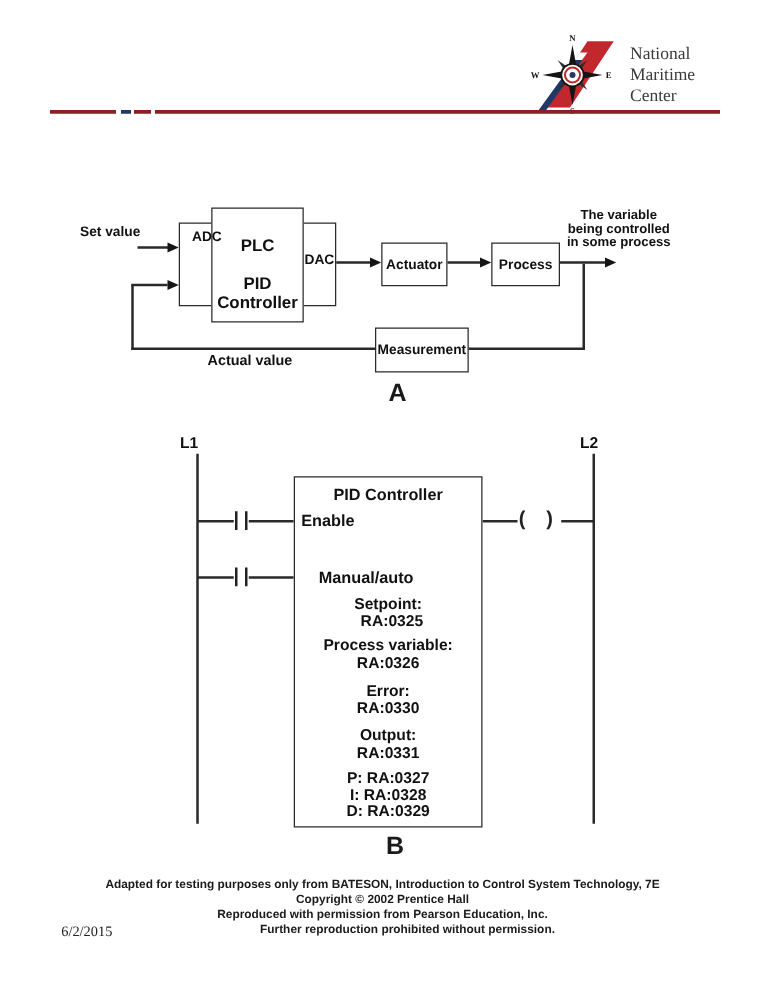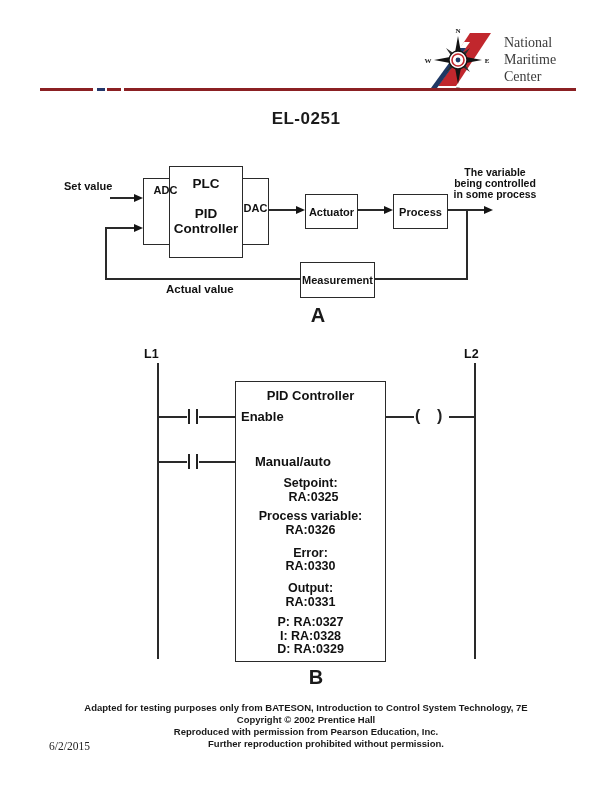--- a/index.html
+++ b/index.html
@@ -20,21 +20,21 @@
   .arr{position:absolute;width:0;height:0;border-top:4.6px solid transparent;
        border-bottom:4.6px solid transparent;border-left:9px solid #151515;}
   .box{position:absolute;border:1.4px solid #2a2a2a;background:#fff;display:flex;
        align-items:center;justify-content:center;font-weight:bold;color:#111;box-sizing:border-box;}
   .lbl{position:absolute;font-weight:bold;color:#111;white-space:nowrap;}
   .ctr{text-align:center;white-space:normal;}
   .bar{position:absolute;width:2.3px;height:15px;background:#222;}
   .paren{position:absolute;font-size:16px;font-weight:bold;color:#222;}
   .cap{position:absolute;font-size:20px;font-weight:bold;width:40px;text-align:center;}
   
-  .plc{flex-direction:column;justify-content:flex-start;padding-top:9px;font-size:13.5px;line-height:15px;}
+  .plc{flex-direction:column;justify-content:flex-start;padding-top:22px;font-size:13.5px;line-height:15px;}
   .plc .gap{height:15px;}
   
   .foot-line{position:absolute;left:0;width:612px;text-align:center;font-size:9.5px;font-weight:bold;}
   .date{position:absolute;left:49px;top:740px;font-size:11.5px;color:#222;
         font-family:"Liberation Serif",serif;}
   .logo-text{font-family:"Liberation Serif",serif;}
 </style>
 </head>
 <body>
 
@@ -70,21 +70,20 @@
       <g class="logo-text" font-family="Liberation Serif, serif" font-size="14" fill="#3b3b3b">
         <text x="80" y="21">National</text>
         <text x="80" y="38">Maritime</text>
         <text x="80" y="55">Center</text>
       </g>
     </svg>
   </div>
 
   <div class="rule"></div>
 
-  <div class="doc-code">EL-0251</div>
 
   <div>
     <div class="lbl" style="left:64px;top:180px;font-size:11px;">Set value</div>
 
     <div class="hl" style="left:110px;top:197px;width:26px;"></div>
     <div class="arr" style="left:134px;top:193.5px;"></div>
 
     <div class="box" style="left:143px;top:178px;width:47px;height:67px;"></div>
     <div class="box" style="left:222px;top:178px;width:47px;height:67px;"></div>
 

